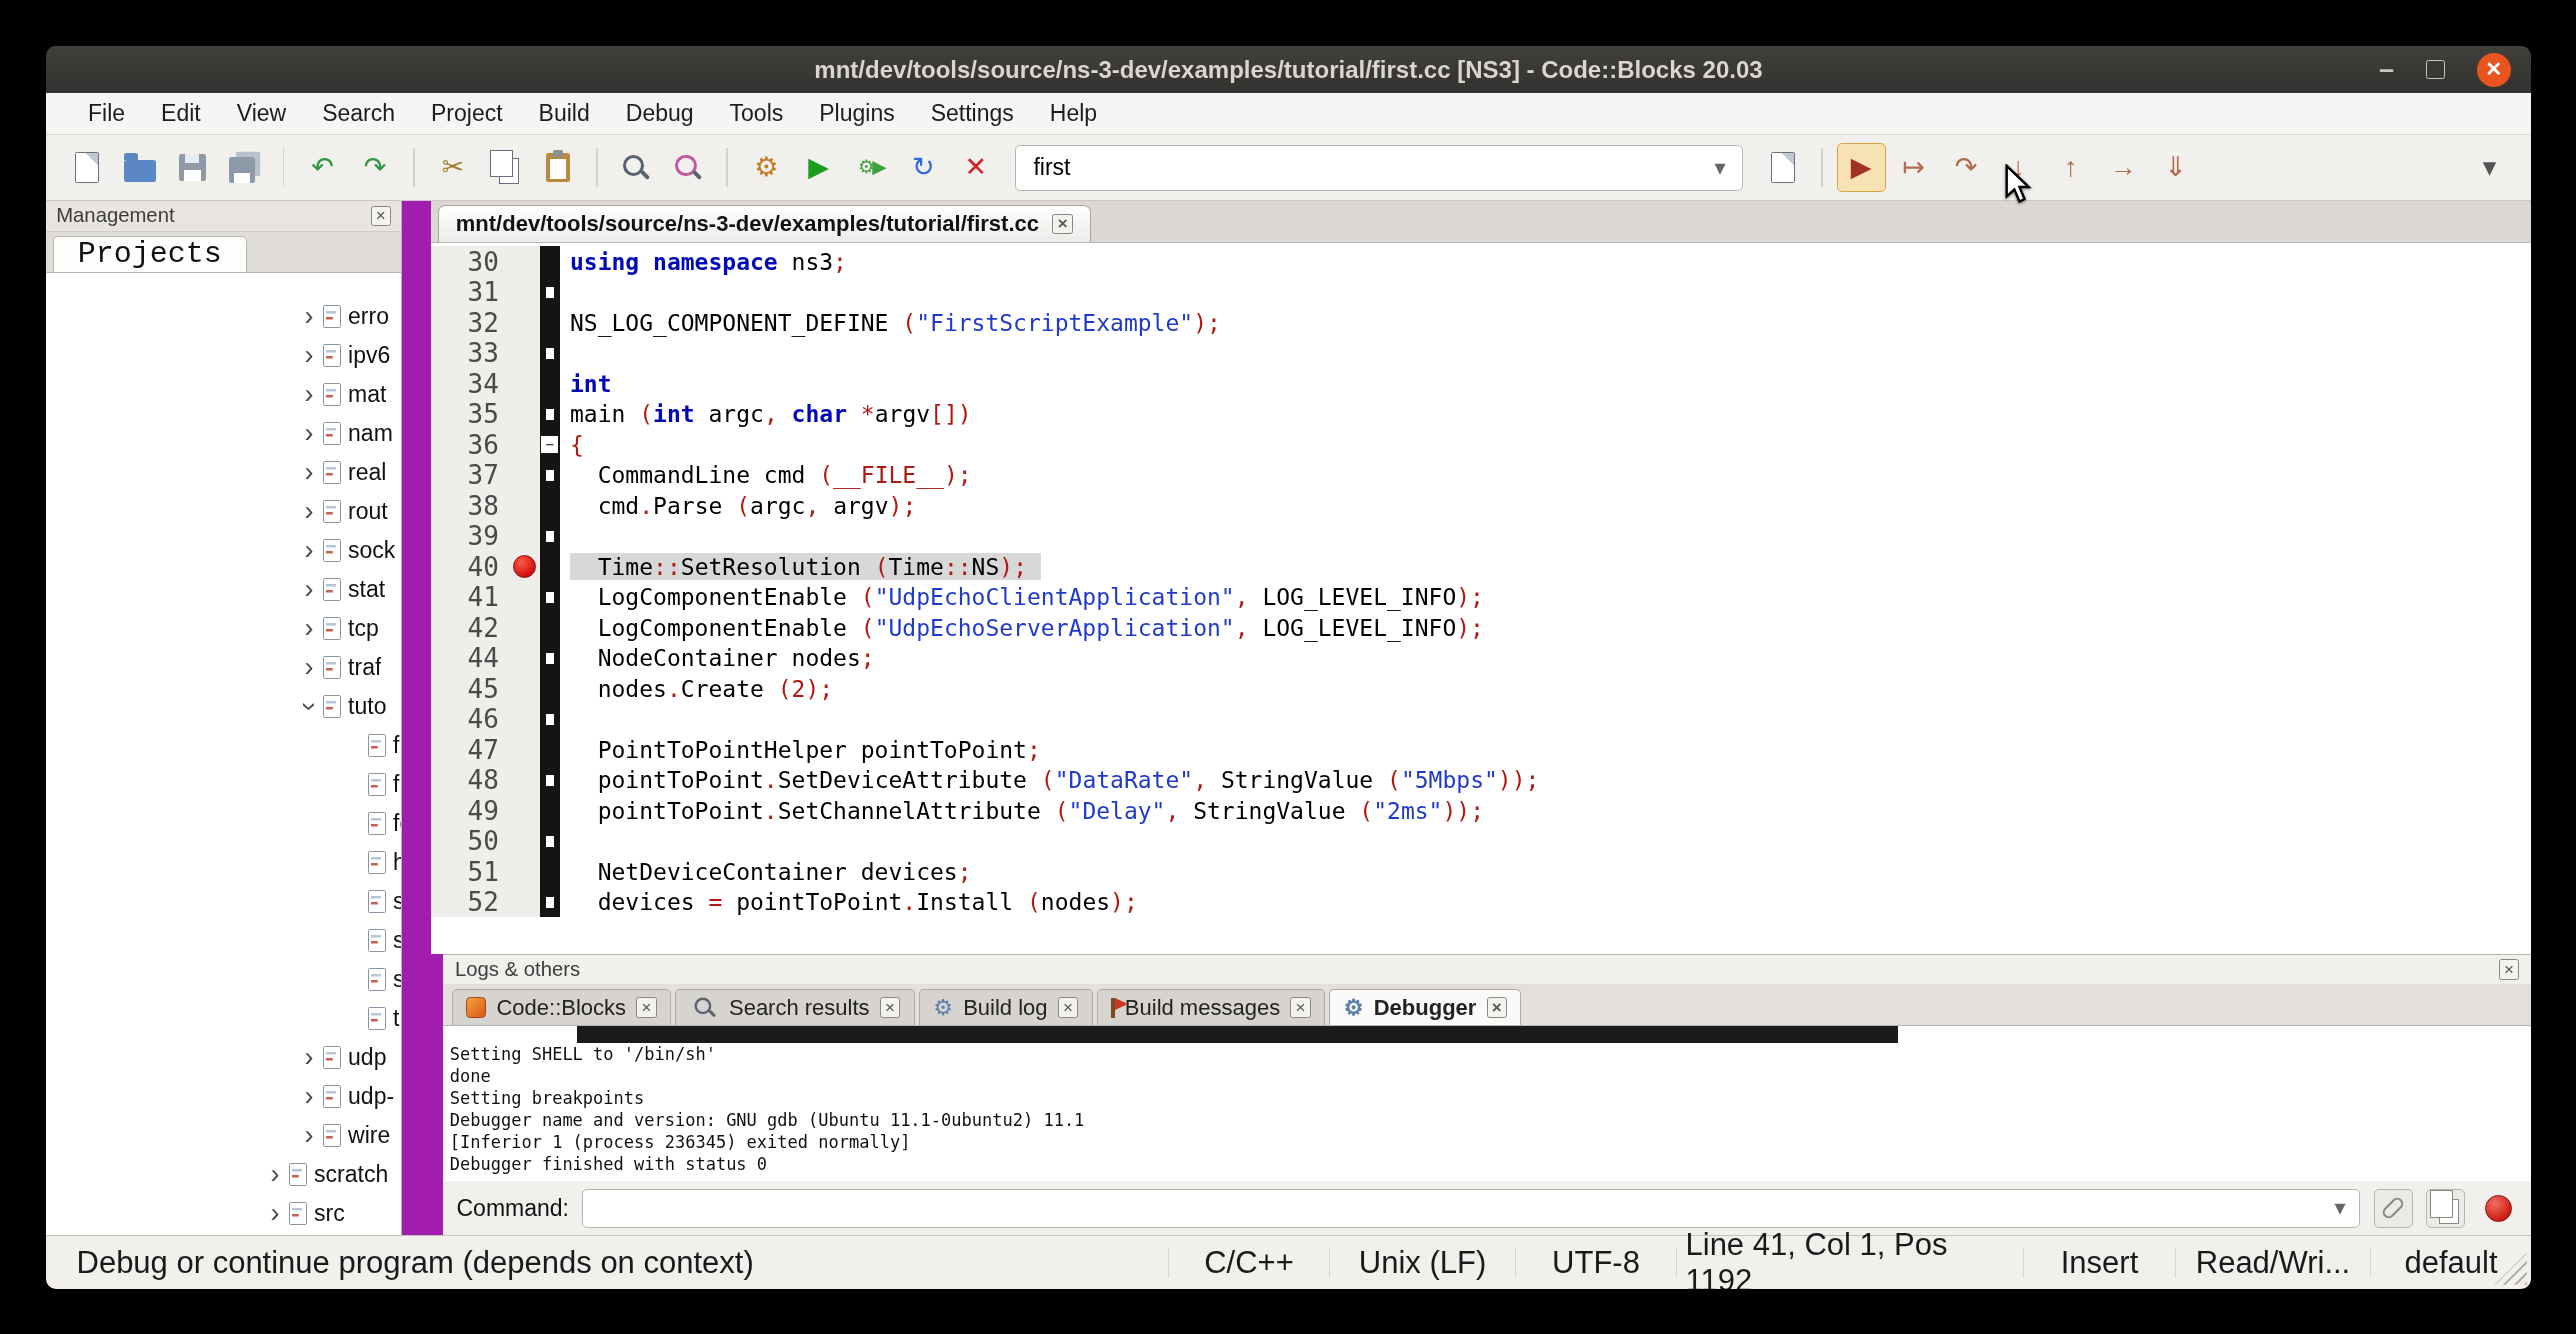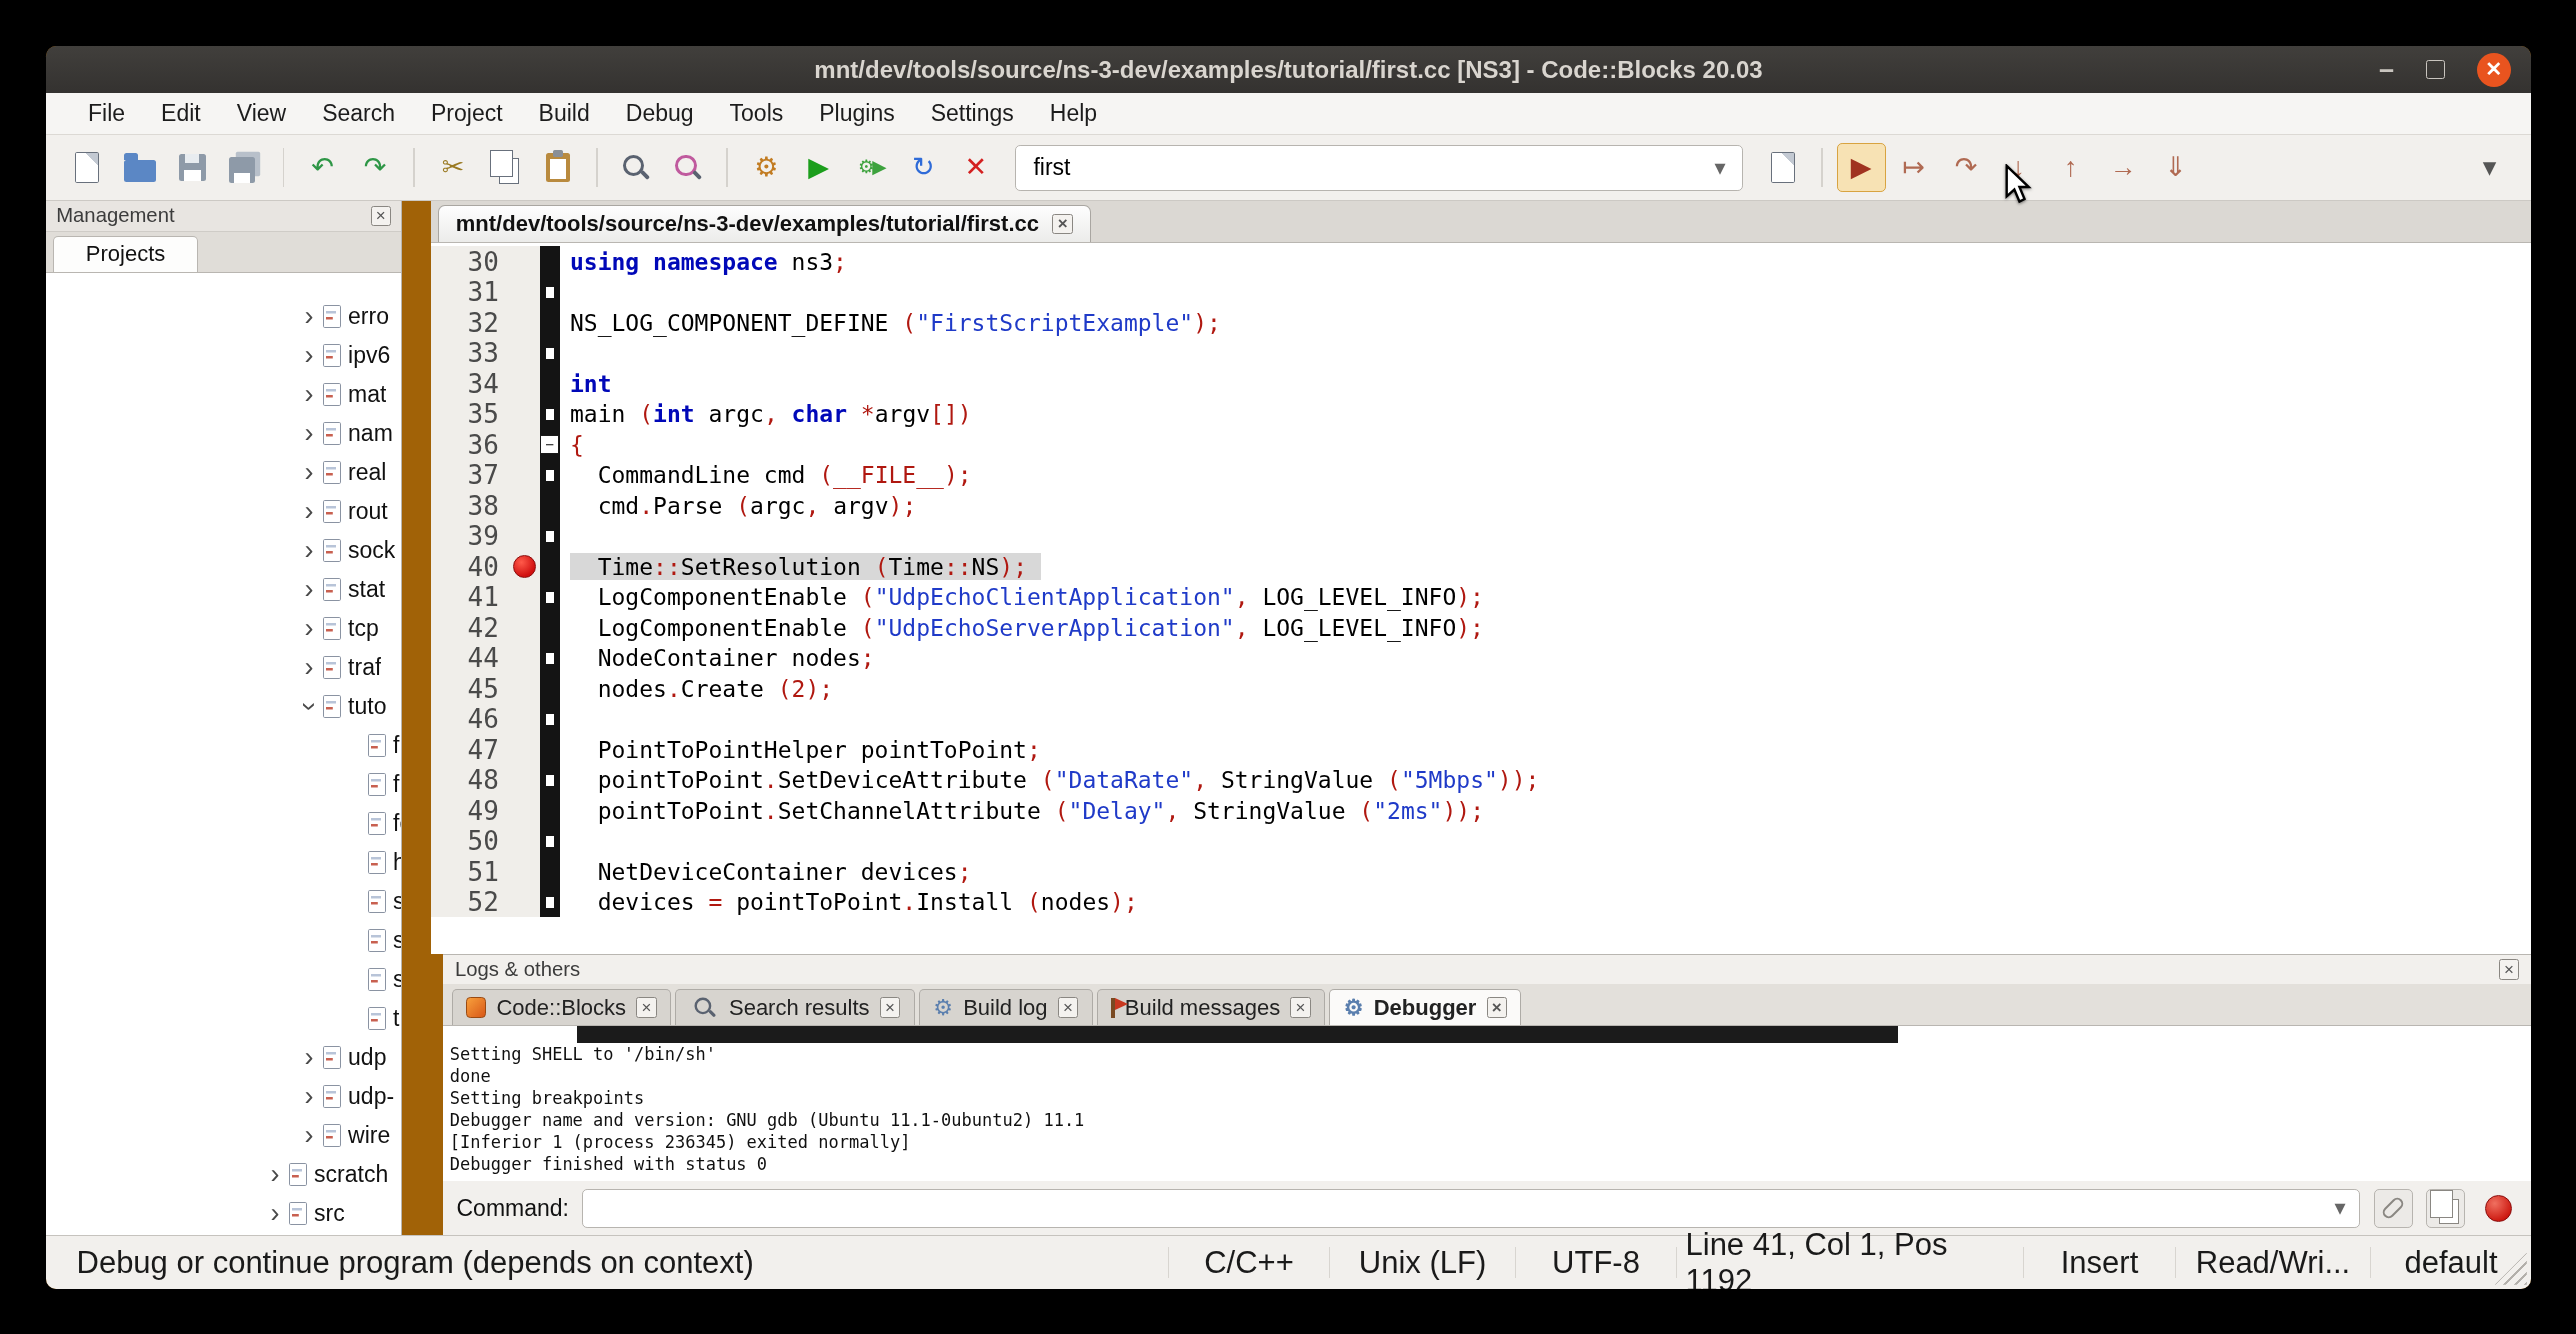--- a/index.html
+++ b/index.html
@@ -1,17 +1,17 @@
 <!DOCTYPE html>
 <html style="font-size:13.5px"><head>
 <meta charset="utf-8">
 <style>
   *{box-sizing:border-box;margin:0;padding:0;}
   html,body{width:2576px;height:1335px;background:#000;font-family:"Liberation Sans",sans-serif;overflow:hidden;}
-  .window{position:absolute;left:46px;top:46px;width:2485px;height:1243px;background:#a16207;border-radius:10.2px;overflow:hidden;display:flex;flex-direction:column;}
+  .window{position:absolute;left:46px;top:46px;width:2485px;height:1243px;background:#a21caf;border-radius:10.2px;overflow:hidden;display:flex;flex-direction:column;}
 
   
   .titlebar{height:47px;flex:0 0 auto;background:linear-gradient(#413f3c,#343230);color:#d9d5cf;display:flex;align-items:center;justify-content:center;font-weight:bold;font-size:24px;position:relative;}
   .winbtns{position:absolute;right:20.3px;top:0;height:100%;display:flex;align-items:center;gap:32px;}
   .wbtn{color:#c9c5bf;font-size:27px;line-height:1;}
   .wbtn.max{width:18.6px;height:18.6px;border:1.7px solid #c9c5bf;border-radius:2.5px;font-size:0;}
   .wbtn.close{width:34px;height:34px;border-radius:50%;background:#e9541f;color:#fff;display:flex;align-items:center;justify-content:center;font-size:20.3px;font-weight:bold;}
 
   
   .menubar{height:42px;flex:0 0 auto;background:#f6f5f3;border-bottom:0.8px solid #dcd9d4;display:flex;align-items:center;padding-left:24px;font-size:23px;color:#1c1c1c;}
@@ -54,21 +54,21 @@
   .i-paperclip{width:12px;height:24px;border:2.5px solid #8a8782;border-radius:6.8px;transform:rotate(45deg);}
   .stopdot{width:27px;height:27px;border-radius:50%;background:radial-gradient(circle at 35% 30%,#f07060,#cc1810 75%);border:1.7px solid #8a0c0c;}
 
   
   .main-row{flex:1;display:flex;min-height:0;}
 
   
   .mgmt{width:356px;flex:0 0 auto;display:flex;flex-direction:column;background:#f2f0ed;border-right:0.8px solid #b9b6b1;}
   .mgmt-header{height:30.5px;flex:0 0 auto;display:flex;align-items:center;padding:0 10.2px;font-size:20.3px;color:#3c3c3c;background:#e8e5e1;border-bottom:0.8px solid #cfccc7;}
   .mgmt-tabs{height:41px;flex:0 0 auto;display:flex;align-items:flex-end;background:#e0ddd8;padding-left:6.8px;border-bottom:0.8px solid #b9b6b1;}
-  .mgmt-tab{height:36px;padding:0 32px;display:flex;align-items:center;background:#fdfdfc;border:0.8px solid #b9b6b1;border-bottom:none;border-radius:5.1px 5.1px 0 0;font-size:22px;color:#111;}
+  .mgmt-tab{height:36px;padding:0 24px;display:flex;align-items:center;background:#fdfdfc;border:0.8px solid #b9b6b1;border-bottom:none;border-radius:5.1px 5.1px 0 0;font-size:30px;color:#111;font-family:Liberation Mono, monospace;}
   .tree{flex:1;background:#fff;overflow:hidden;padding-top:24px;}
   .trow{height:39px;display:flex;align-items:center;font-size:23px;color:#111;white-space:nowrap;overflow:hidden;}
   .trow.lv1{padding-left:217px;}
   .trow.lv2{padding-left:251px;}
   .trow.lv3{padding-left:296px;}
   .tchev{width:24px;flex:0 0 auto;color:#4a4a4a;font-size:27px;display:flex;align-items:center;justify-content:center;}
   .tchev.open{transform:rotate(90deg);}
   .tchev.none{visibility:hidden;}
   .ticon{width:18.6px;height:23px;flex:0 0 auto;background:#fff;border:1.7px solid #8a93a2;border-radius:1.7px;margin:0 6.8px 0 1.7px;background-image:linear-gradient(#b8c4d8,#b8c4d8),linear-gradient(#c86050,#c86050);background-size:10.2px 2.5px,6.8px 2.5px;background-repeat:no-repeat;background-position:2.5px 5.1px,2.5px 11px;}
   .tlabel{overflow:hidden;}

